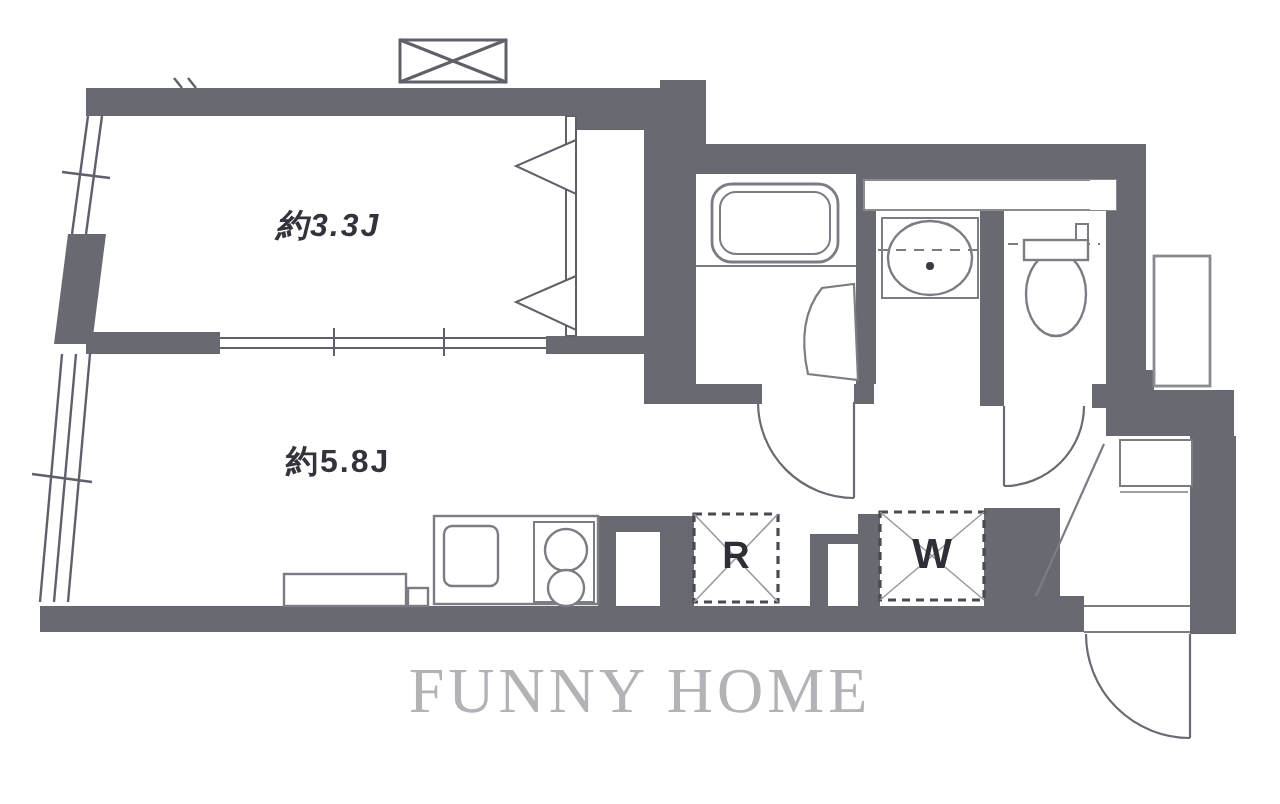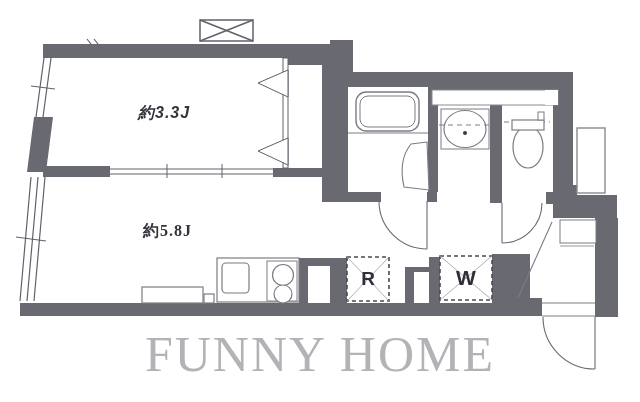--- a/index.html
+++ b/index.html
@@ -2,27 +2,27 @@
 <html><head>
 <meta charset="utf-8">
 <style>
   html,body{margin:0;padding:0;background:#ffffff;}
   #stage{position:relative;width:640px;height:402px;background:#ffffff;overflow:hidden;
          font-family:"Liberation Sans",sans-serif;}
   #plan-svg{position:absolute;left:0;top:0;}
   .room-label{position:absolute;color:#33333b;font-size:16px;font-weight:600;
               letter-spacing:1px;white-space:nowrap;}
   #label-33j{left:138px;top:103px;font-style:italic;}
-  #label-58j{left:143px;top:221px;font-family:Liberation Serif, serif;}
+  #label-58j{left:143px;top:221px;}
   .spot-letter{position:absolute;display:flex;align-items:center;justify-content:center;
                color:#2e2e36;font-weight:700;font-family:"Liberation Sans",sans-serif;}
   #spot-r{left:347px;top:257px;width:42px;height:44px;font-size:19px;}
   #spot-w{left:440px;top:256px;width:52px;height:44px;font-size:21px;}
   #watermark{position:absolute;left:0;top:329px;width:640px;text-align:center;
-             font-family:"Liberation Serif",serif;color:#b2b2b7;font-size:50px;
+             font-family:"Liberation Serif",serif;color:#b2b2b7;font-size:32px;
              letter-spacing:2px;line-height:1;font-weight:400;}
 </style>
 </head>
 <body>
 
 <div id="stage">
 
   <div id="watermark">FUNNY HOME</div>
 
   <svg id="plan-svg" width="640" height="402" viewBox="0 0 640 402">

